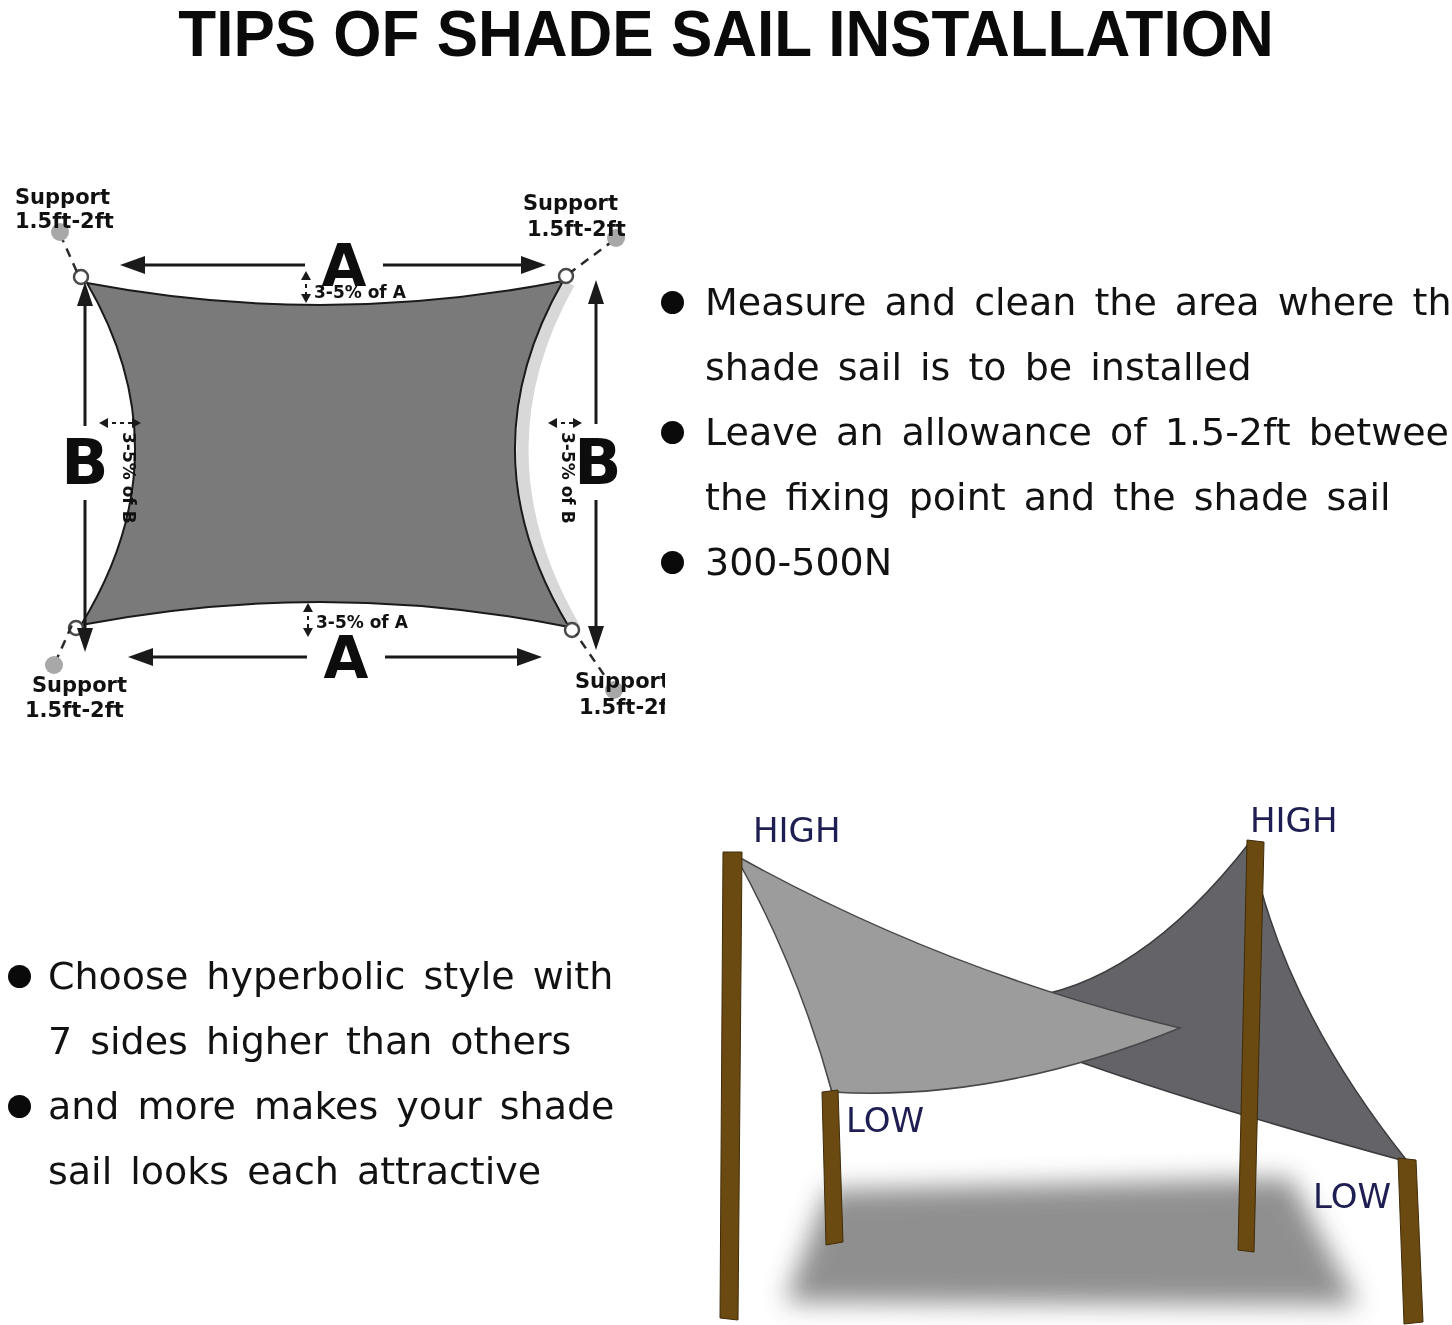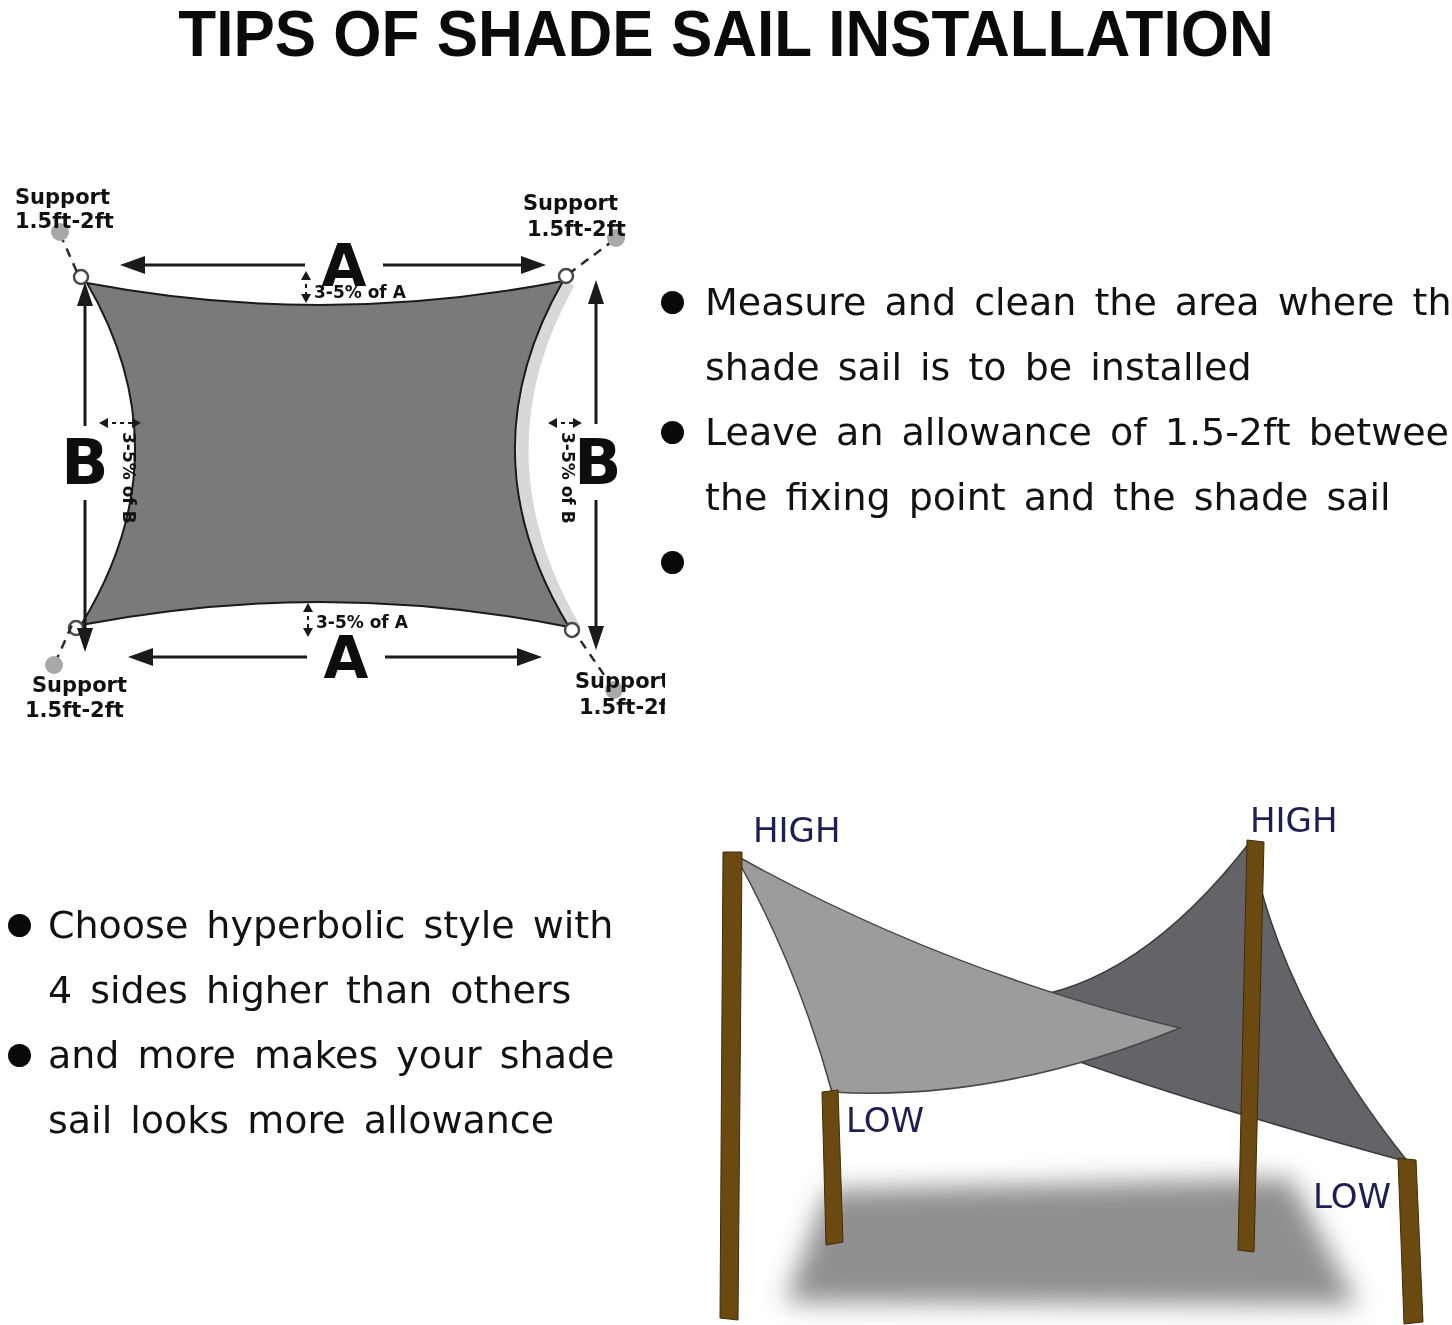--- a/index.html
+++ b/index.html
@@ -10,21 +10,21 @@
          letter-spacing:0px;color:#0a0a0a;transform:scaleY(1.05);transform-origin:top center;
          white-space:nowrap;}
   .svg-abs{position:absolute;}
   .tips{position:absolute;font-size:38px;color:#121212;word-spacing:6px;}
   .tip{display:flex;align-items:flex-start;}
   .bullet{width:23px;height:23px;border-radius:50%;background:#0a0a0a;flex:none;margin-top:21px;}
   .lines>div{height:65px;line-height:65px;white-space:nowrap;}
   .tips-right{left:650px;top:270px;width:802px;}
   .tips-right .bullet{margin-left:11px;}
   .tips-right .lines{margin-left:21px;}
-  .tips-left{left:0px;top:893px;width:650px;}
+  .tips-left{left:0px;top:944px;width:650px;}
   .tips-left .bullet{margin-left:8px;}
   .tips-left .lines{margin-left:17px;}
   
   text{font-family:"DejaVu Sans",sans-serif;}
   .support-label{font-size:21px;font-weight:bold;fill:#111;}
   .dim-letter{font-size:58px;font-weight:bold;fill:#0d0d0d;}
   .dim-letter-b{font-size:62px;font-weight:bold;fill:#0d0d0d;}
   .sag-label{font-size:17px;font-weight:bold;fill:#111;}
   .hl-label{font-size:34px;fill:#1e1e52;font-weight:500;}
 </style>
@@ -116,37 +116,38 @@
     <div class="tip">
       <span class="bullet"></span>
       <div class="lines">
         <div>Leave an allowance of 1.5-2ft between</div>
         <div>the fixing point and the shade sail</div>
       </div>
     </div>
     <div class="tip">
       <span class="bullet"></span>
       <div class="lines">
+        <div>300-500N</div>
       </div>
     </div>
   </div>
 
   <div class="tips tips-left">
     <div class="tip">
       <span class="bullet"></span>
       <div class="lines">
         <div>Choose hyperbolic style with</div>
-        <div>4 sides higher than others</div>
+        <div>7 sides higher than others</div>
       </div>
     </div>
     <div class="tip">
       <span class="bullet"></span>
       <div class="lines">
         <div>and more makes your shade</div>
-        <div>sail looks more allowance</div>
+        <div>sail looks each attractive</div>
       </div>
     </div>
   </div>
 
   <svg class="svg-abs" style="left:650px;top:790px;" width="802" height="535" viewBox="0 0 802 535">
     <defs>
       <filter id="soft" x="-30%" y="-30%" width="160%" height="160%">
         <feGaussianBlur stdDeviation="13"></feGaussianBlur>
       </filter>
     </defs>

